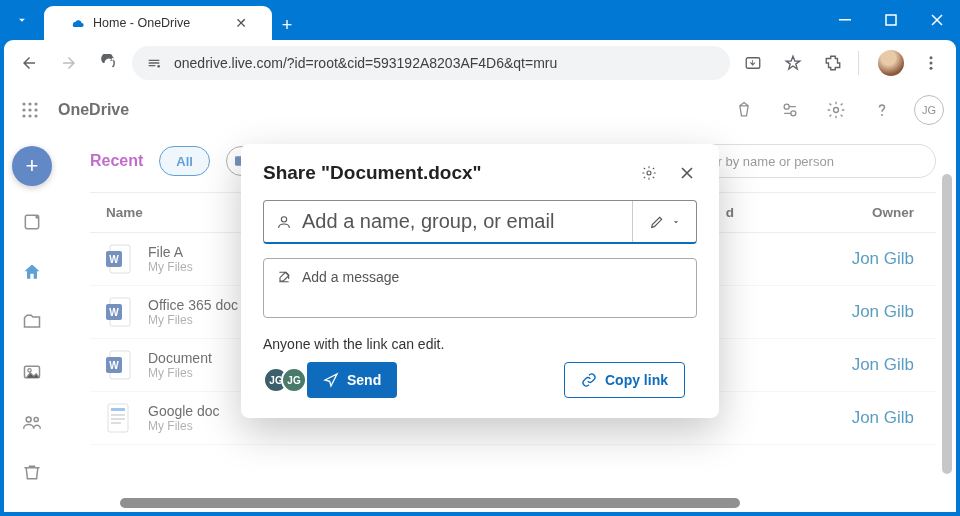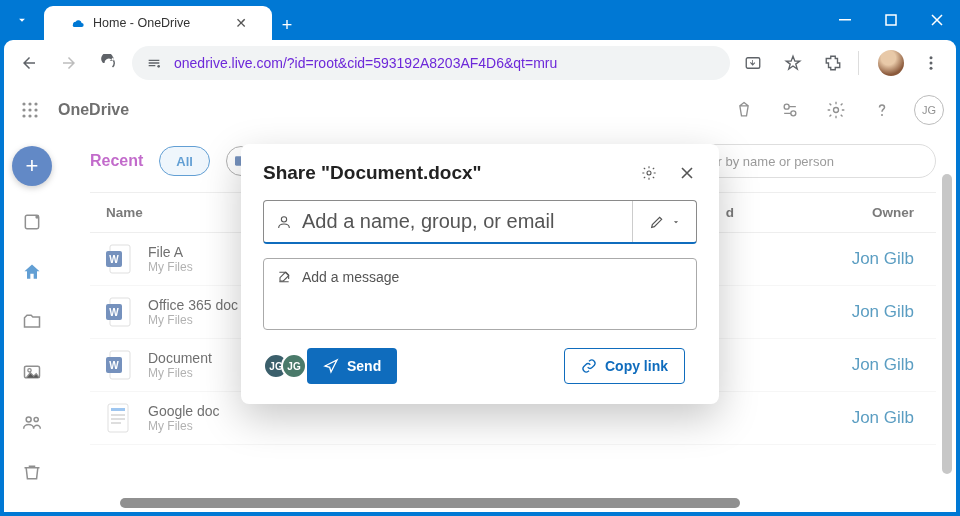--- a/index.html
+++ b/index.html
@@ -10,21 +10,21 @@
 .tab-pre { width: 44px; height: 40px; display:flex; align-items:center; justify-content:center; }
 .tab { background: #fff; border-radius: 9px 9px 0 0; height: 34px; width: 228px; display: flex; align-items: center; padding: 0 25px; gap: 8px; font-size: 12.5px; color: #333; }
 .tab-close { margin-left: auto; font-size: 14px; color: #555; }
 .new-tab { width: 30px; height: 30px; display:flex; align-items:center; justify-content:center; color:#fff; font-size:18px; }
 .win-controls { margin-left: auto; display:flex; }
 .win-btn { width: 46px; height: 40px; display:flex; align-items:center; justify-content:center; color:#fff; }
 
 .toolbar { background: #fff; height: 46px; display:flex; align-items:center; padding: 0 8px; gap: 6px; border-radius: 9px 9px 0 0; margin: 0 4px; }
 .nav-btn { width: 34px; height: 34px; display:flex; align-items:center; justify-content:center; color:#5f6368; border-radius:50%; }
 .nav-btn.disabled { color: #bdbdbd; }
-.url-bar { flex:1; height: 34px; background:#f1f3f4; border-radius: 17px; display:flex; align-items:center; padding:0 12px; gap:10px; font-size:14px; color:#6d28d9; }
+.url-bar { flex:1; height: 34px; background:#f1f3f4; border-radius: 17px; display:flex; align-items:center; padding:0 12px; gap:10px; font-size:14px; color:#404040; }
 .url-icon { width:20px; height:20px; display:flex; align-items:center; justify-content:center; }
 .tool-icon { width:34px; height:34px; display:flex; align-items:center; justify-content:center; color:#5f6368; }
 .avatar { width:26px; height:26px; border-radius:50%; background: radial-gradient(circle at 40% 30%, #e8c9a8 30%, #8b5a3c 70%); }
 
 
 .page-frame { position: absolute; top: 86px; left: 4px; right: 4px; bottom: 4px; background: #fff; overflow: hidden; }
 .page-overlay { position:absolute; inset:0; background: rgba(255,255,255,0.35); z-index:5; pointer-events:none; }
 
 
 .od-header { height: 48px; display:flex; align-items:center; padding: 0 12px; gap: 14px; }
@@ -69,21 +69,21 @@
 .modal { position:absolute; top:58px; left:50%; transform:translateX(-50%); width:478px; background:#fff; border-radius:8px; box-shadow:0 14px 40px rgba(0,0,0,0.22); padding: 18px 22px 20px; z-index:20; }
 .modal-head { display:flex; align-items:center; margin-bottom:16px; }
 .modal-title { font-size:19px; font-weight:600; color:#222; }
 .modal-tools { margin-left:auto; display:flex; gap:18px; color:#555; }
 .modal-tools span { width:20px; height:20px; display:flex; align-items:center; justify-content:center; cursor:pointer; }
 
 .recipient-row { display:flex; border:1px solid #8a8a8a; border-bottom:2px solid #0f6cbd; border-radius:4px; height:44px; margin-bottom:14px; }
 .recipient-input { flex:1; display:flex; align-items:center; padding:0 12px; gap:10px; color:#555; font-size:20px; }
 .perm-btn { width:64px; border-left:1px solid #ccc; display:flex; align-items:center; justify-content:center; gap:6px; color:#555; }
 
-.message-box { border:1px solid #aaa; border-radius:4px; height:72px; padding:10px 12px; color:#555; font-size:14px; display:flex; gap:10px; margin-bottom:18px; }
+.message-box { border:1px solid #aaa; border-radius:4px; height:60px; padding:10px 12px; color:#555; font-size:14px; display:flex; gap:10px; margin-bottom:18px; }
 
 .link-info { font-size:14px; color:#333; margin-bottom:10px; }
 .bottom-row { display:flex; align-items:center; }
 .avatars { display:flex; }
 .av-badge { width:26px; height:26px; border-radius:50%; background:#3b5f6b; color:#fff; font-size:10px; font-weight:700; display:flex; align-items:center; justify-content:center; border:2px solid #fff; }
 .av-badge:nth-child(2){ margin-left:-8px; background:#4a7a6a; }
 .btn { height:36px; border-radius:4px; padding:0 16px; display:flex; align-items:center; gap:8px; font-size:14px; font-weight:600; cursor:pointer; }
 .btn-outline { border:1px solid #0f6cbd; color:#0f6cbd; background:#fff; margin-left:auto; margin-right:12px; }
 .btn-primary { background:#0f6cbd; color:#fff; border:none; }
 
@@ -400,20 +400,21 @@
     </div>
 
     <div class="message-box">
       <svg width="16" height="16" viewBox="0 0 24 24">
           <path fill="none" stroke="#555" stroke-width="1.6" d="M5 19h14M5 5h10l4 4v6"></path>
           <path fill="none" stroke="#555" stroke-width="1.6" d="M14 5l5 5-8 8H6v-5z"></path>
         </svg>
       <span>Add a message</span>
     </div>
 
+    <div class="link-info">Anyone with the link can edit.</div>
 
     <div class="bottom-row">
       <div class="avatars">
         <div class="av-badge">JG</div>
         <div class="av-badge">JG</div>
       </div>
       <div class="btn btn-primary">
         <svg width="16" height="16" viewBox="0 0 24 24">
             <path fill="#fff" d="M3 12l18-9-5 9 5 9z" opacity="0"></path>
             <path fill="none" stroke="#fff" stroke-width="2" d="M3 12l18-9-9 18-2-7z"></path>

